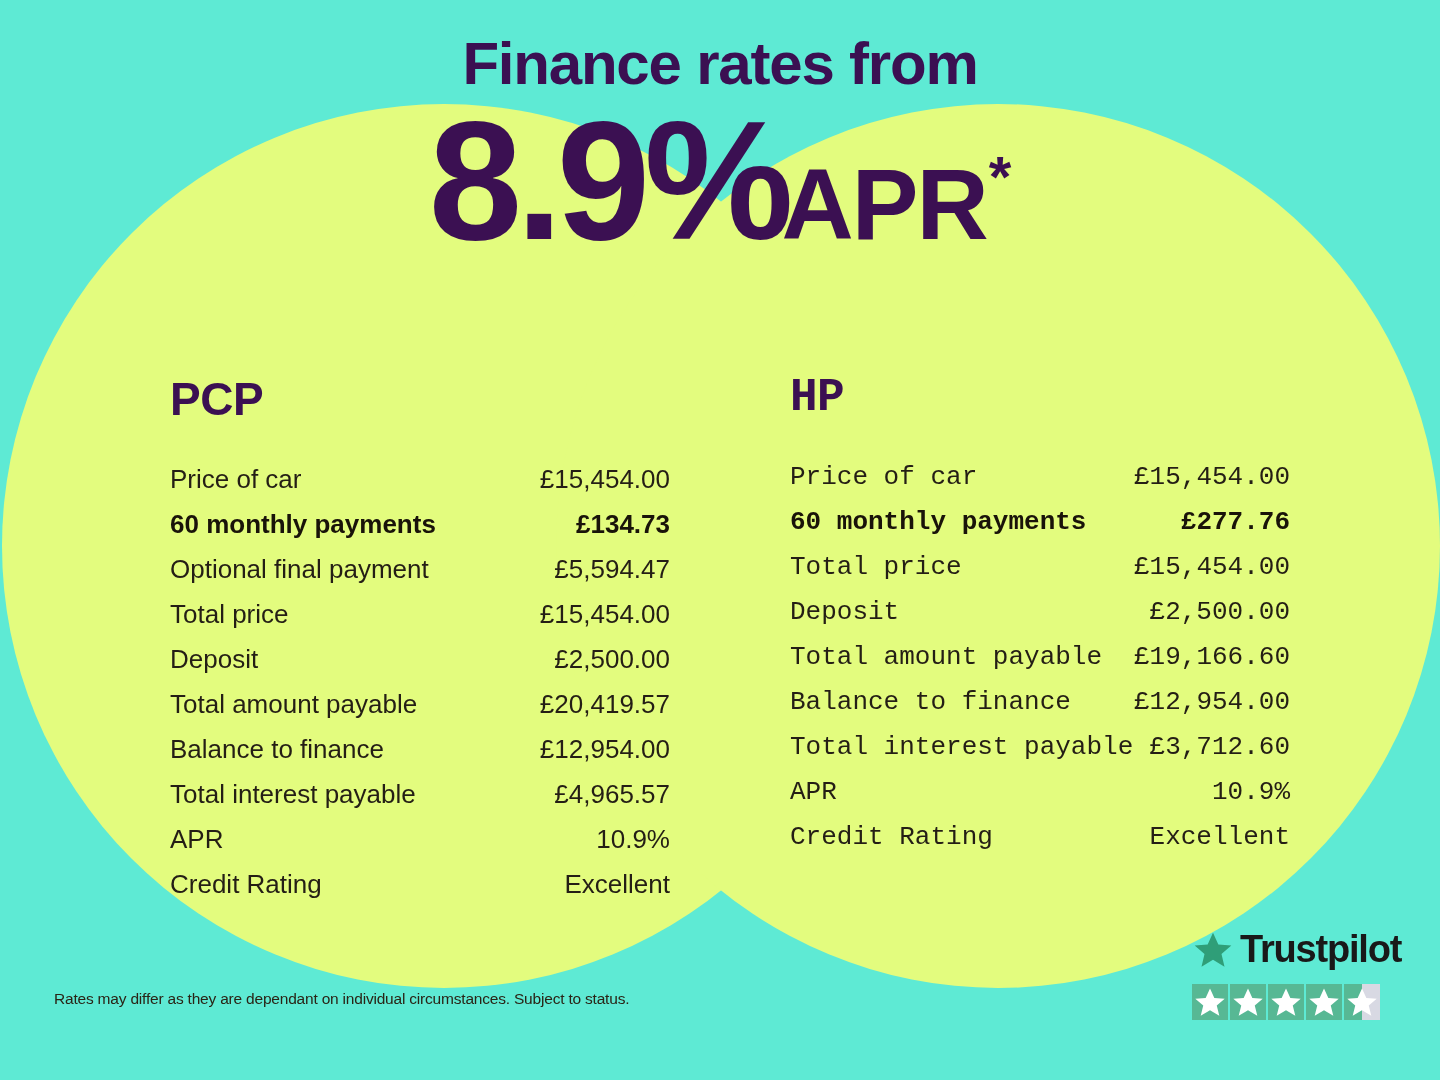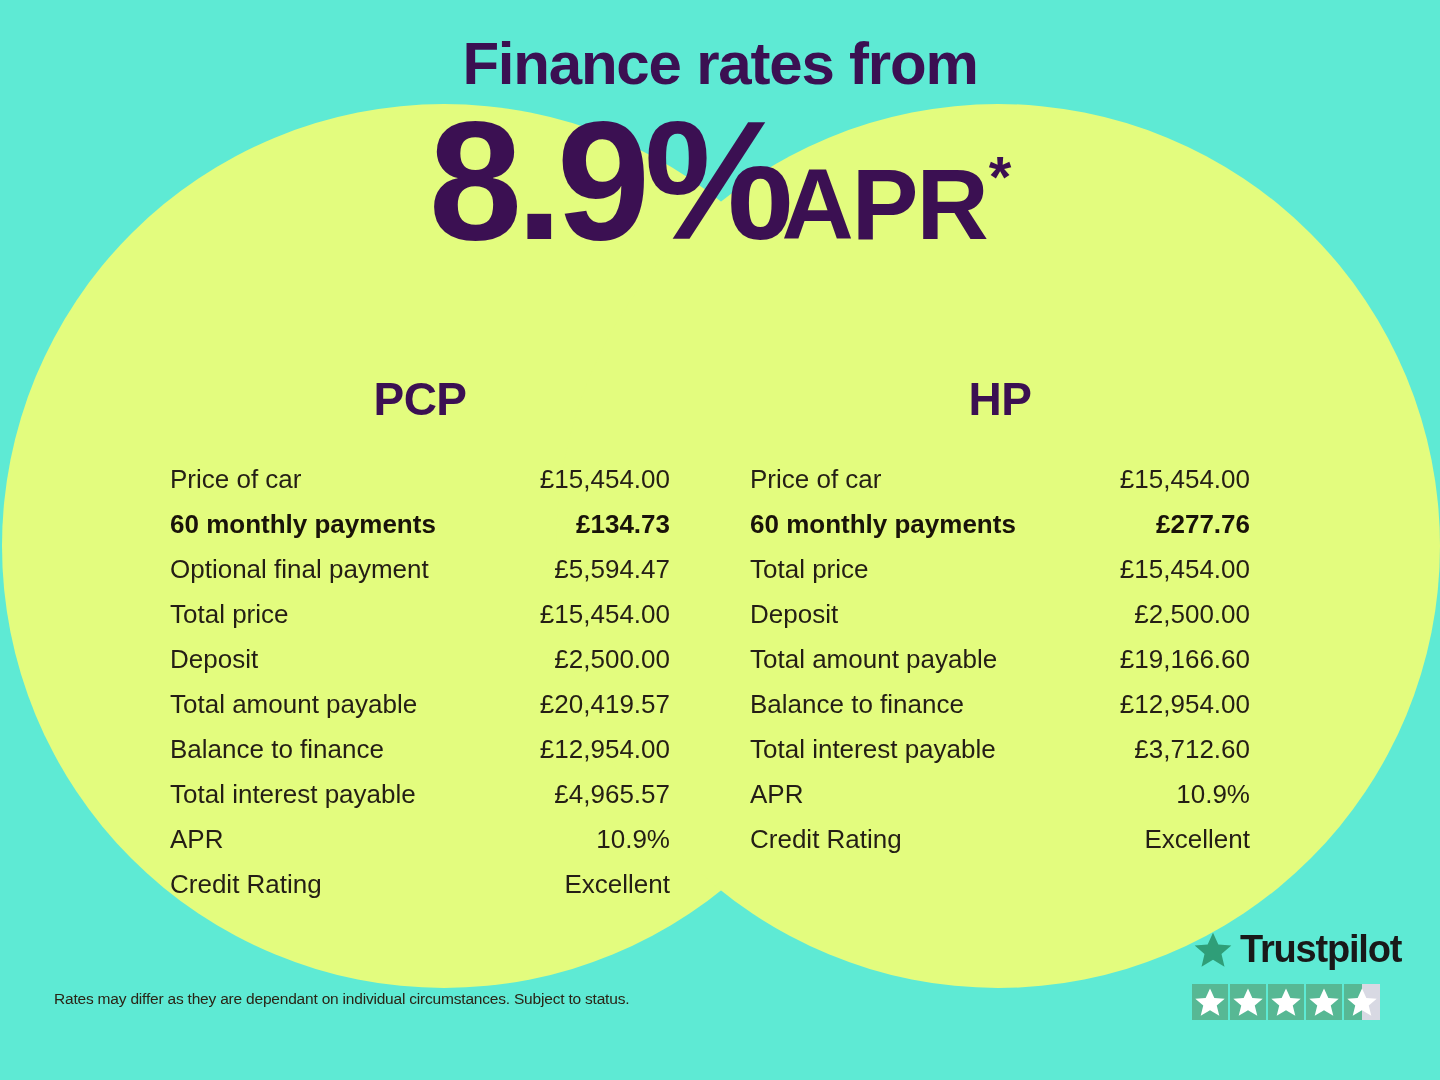--- a/index.html
+++ b/index.html
@@ -84,25 +84,25 @@
     position: absolute;
     left: 0;
     right: 0;
     top: 372px;
     display: flex;
   }
   .table-col {
     flex: 0 0 auto;
   }
   .table-col.pcp { width: 500px; margin-left: 170px; }
-  .table-col.hp  { width: 500px; margin-left: 80px; }
+  .table-col.hp  { width: 500px; margin-left: 120px; font-family: Liberation Mono, monospace; }
 
   .plan-title {
     margin: 0 0 30px 0;
-    text-align: center;
+    text-align: left;
     font-size: 46px;
     font-weight: 800;
     color: #3B1052;
     letter-spacing: -0.5px;
   }
   .plan-rows {
     list-style: none;
     margin: 0;
     padding: 0;
   }

